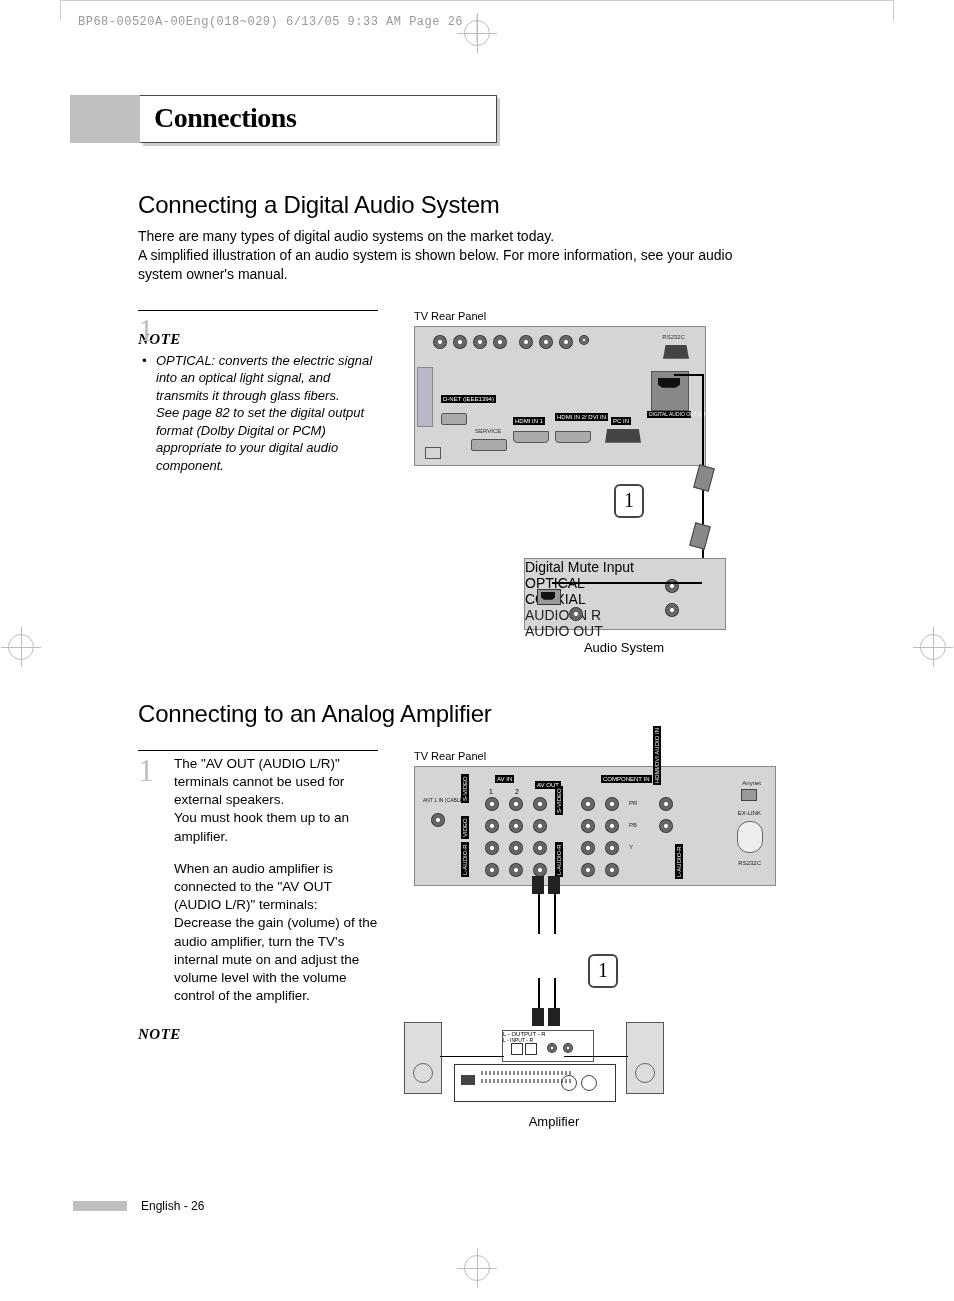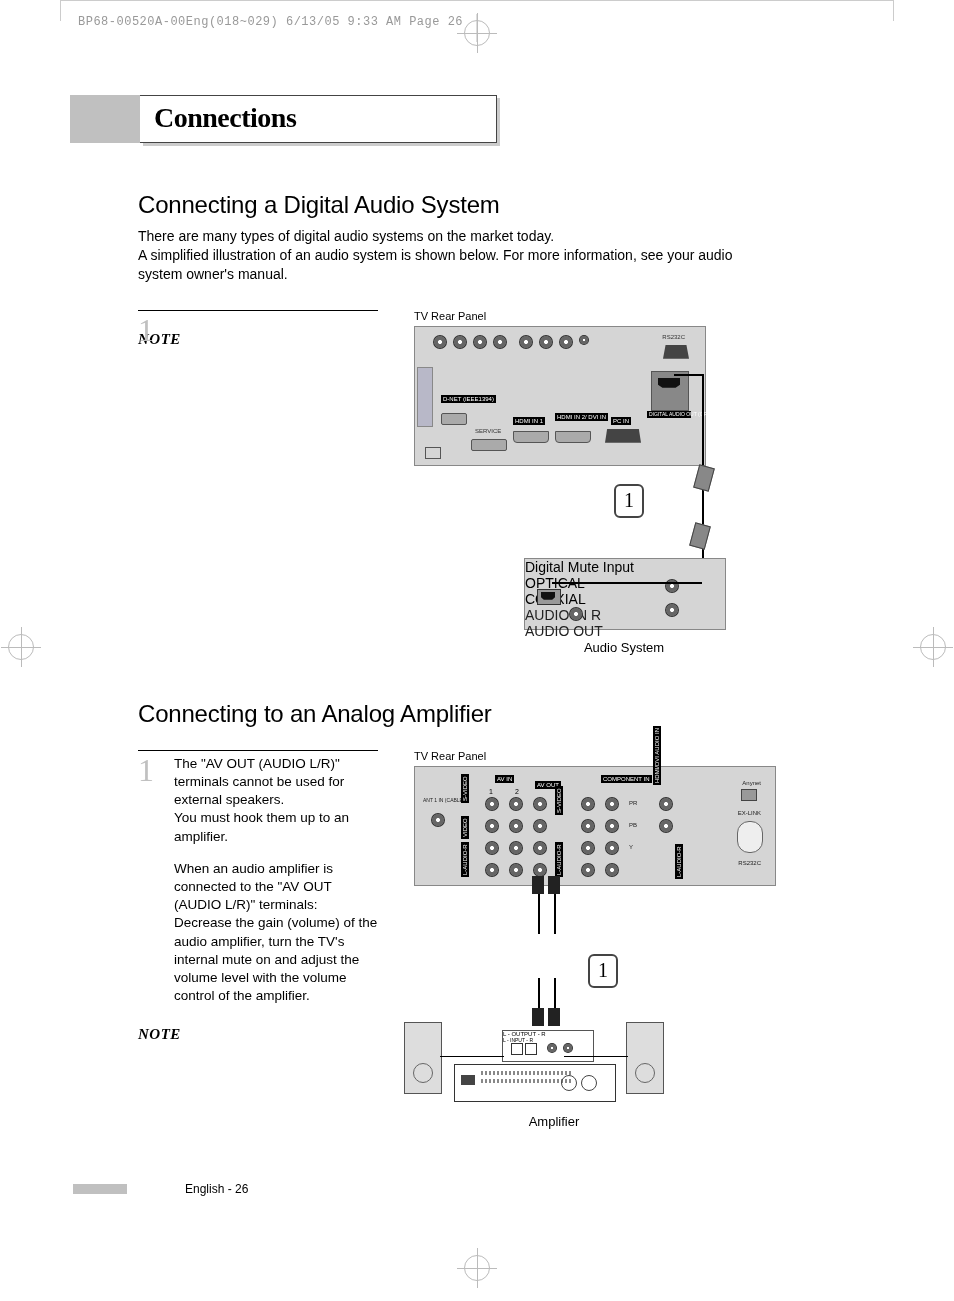--- a/index.html
+++ b/index.html
@@ -269,25 +269,24 @@
     background: #fff;
   }
 
   .cable-line {
     position: absolute;
     background: #000;
   }
 
   .footer {
     position: absolute;
-    bottom: 105px;
+    bottom: 88px;
     left: 73px;
     display: flex;
     align-items: center;
-    gap: 44px;
   }
   .footer-bar {
     width: 54px;
     height: 10px;
     background: #c0c0c0;
     margin-right: 14px;
   }
   .footer-text {
     font-size: 12px;
   }
@@ -354,20 +353,22 @@
       <span>A simplified illustration of an audio system is shown below. For more information, see your audio system owner's manual.</span>
     </div>
 
     <div class="two-col">
       <div class="left-col">
         <div class="step-rule"></div>
         <div class="step">
           <div class="step-number">1</div>
         </div>
         <div class="note-heading">NOTE</div>
+        <div class="note-item" style="white-space:pre-line;">OPTICAL: converts the electric signal into an optical light signal, and transmits it through glass fibers.
+See page 82 to set the digital output format (Dolby Digital or PCM) appropriate to your digital audio component.</div>
       </div>
 
       <div class="right-col" style="height:340px;">
         <div class="panel-label">TV Rear Panel</div>
 
         <div class="diagram-box" style="width:290px; height:138px;">
 
           <div class="jack" style="left:18px; top:8px;"></div>
           <div class="jack" style="left:38px; top:8px;"></div>
           <div class="jack" style="left:58px; top:8px;"></div>

